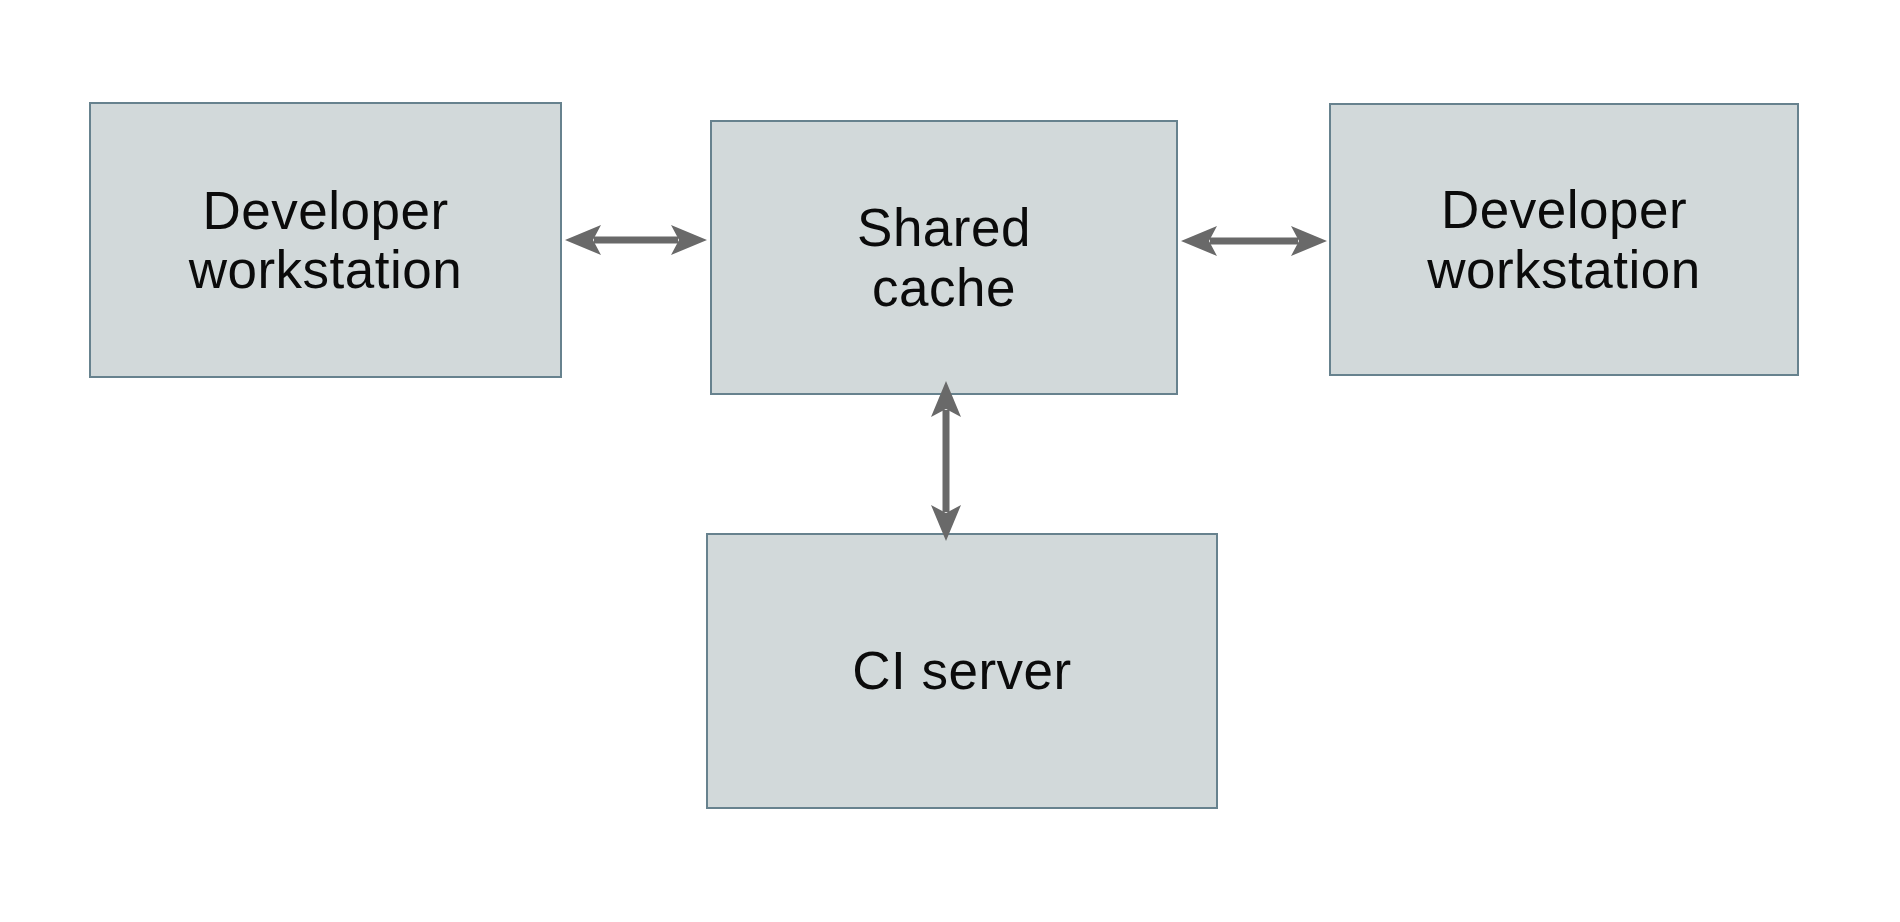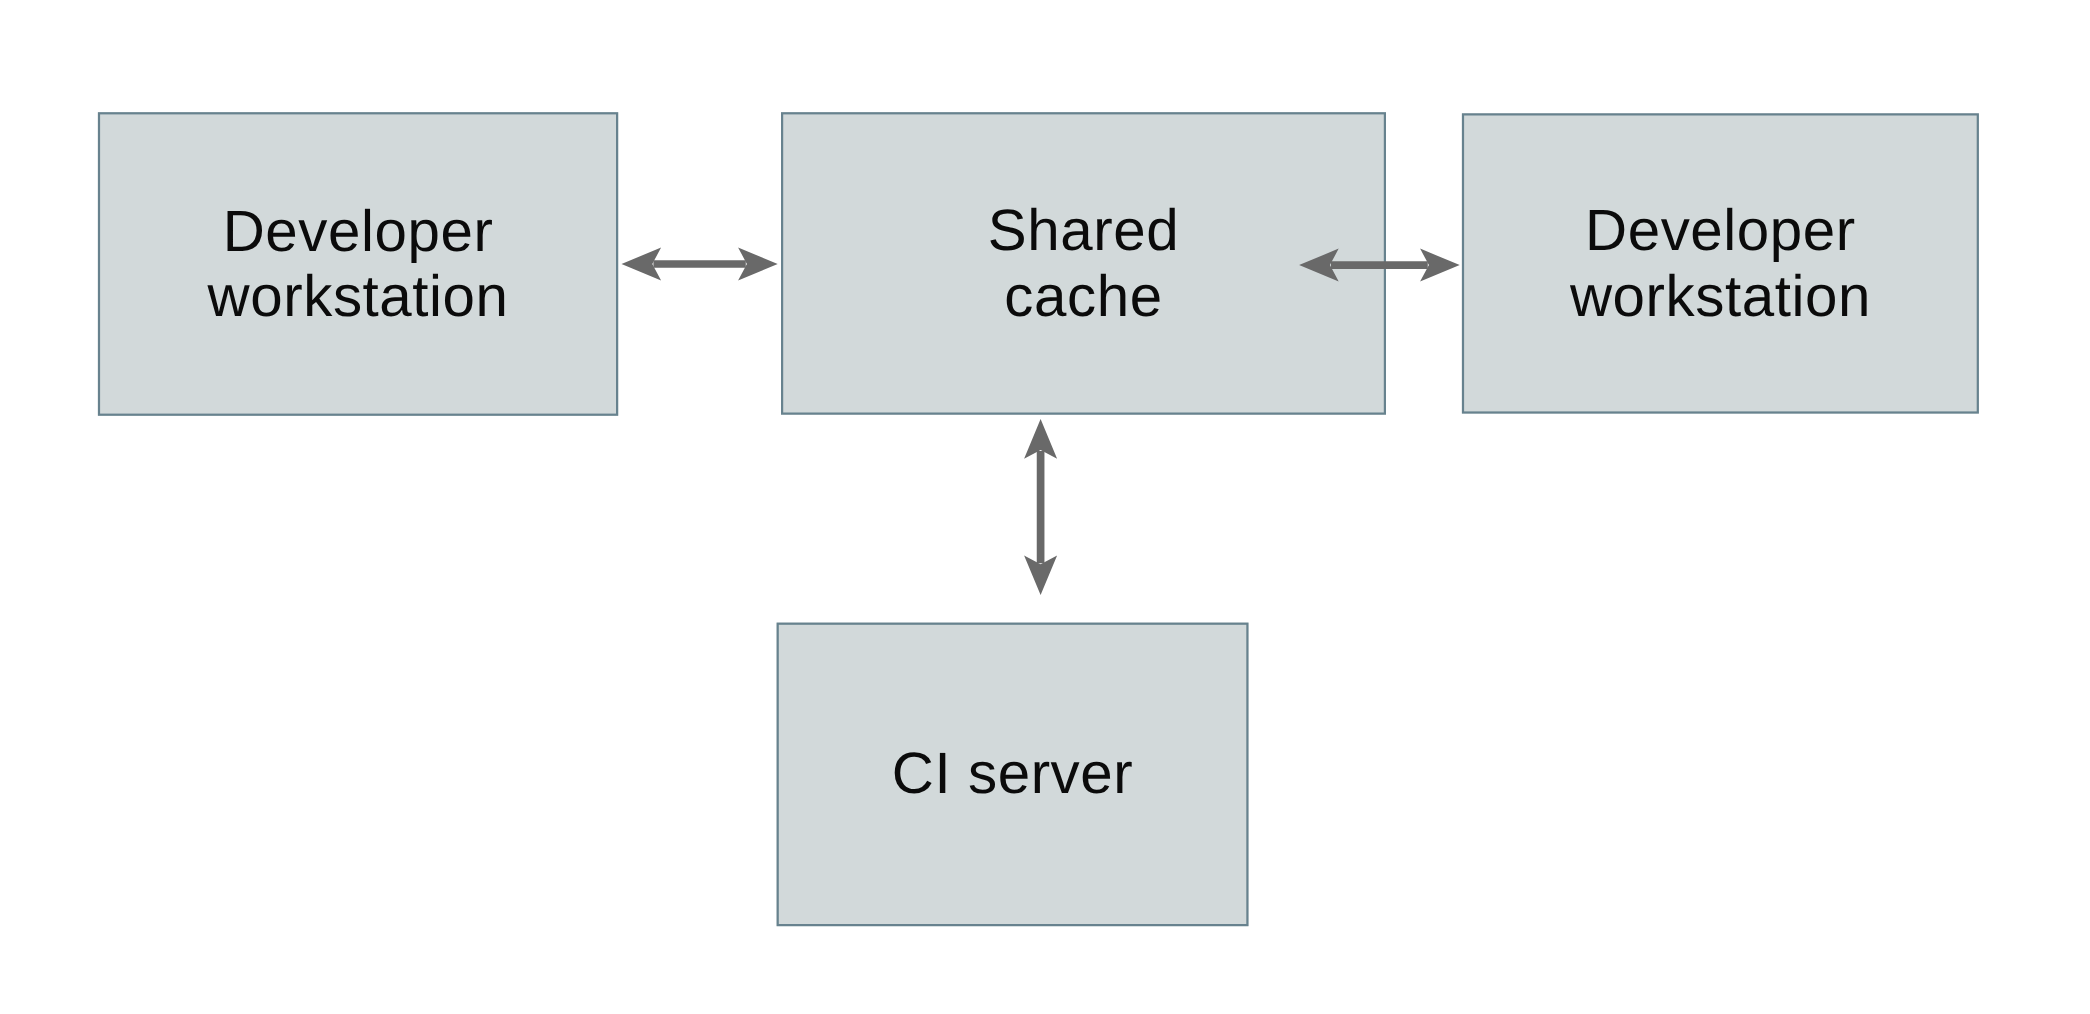--- a/index.html
+++ b/index.html
@@ -26,23 +26,23 @@
   }
   .node-label {
     font-size: 53px;
     line-height: 1.12;
     color: #0b0b0b;
     text-align: center;
     white-space: pre-line;
     letter-spacing: 0.5px;
   }
   #node-dev-left     { left: 89px;   top: 102px; width: 473px; height: 276px; }
-  #node-shared-cache { left: 710px;  top: 102px; width: 550px; height: 275px; }
+  #node-shared-cache { left: 710px;  top: 120px; width: 468px; height: 275px; }
   #node-dev-right    { left: 1329px; top: 103px; width: 470px; height: 273px; }
-  #node-ci-server    { left: 706px;  top: 566px; width: 429px; height: 276px; }
+  #node-ci-server    { left: 706px;  top: 533px; width: 512px; height: 276px; }
   .arrow-layer {
     position: absolute;
     left: 0; top: 0;
     width: 1900px;
     height: 922px;
     pointer-events: none;
   }
 </style>
 </head>
 <body>

